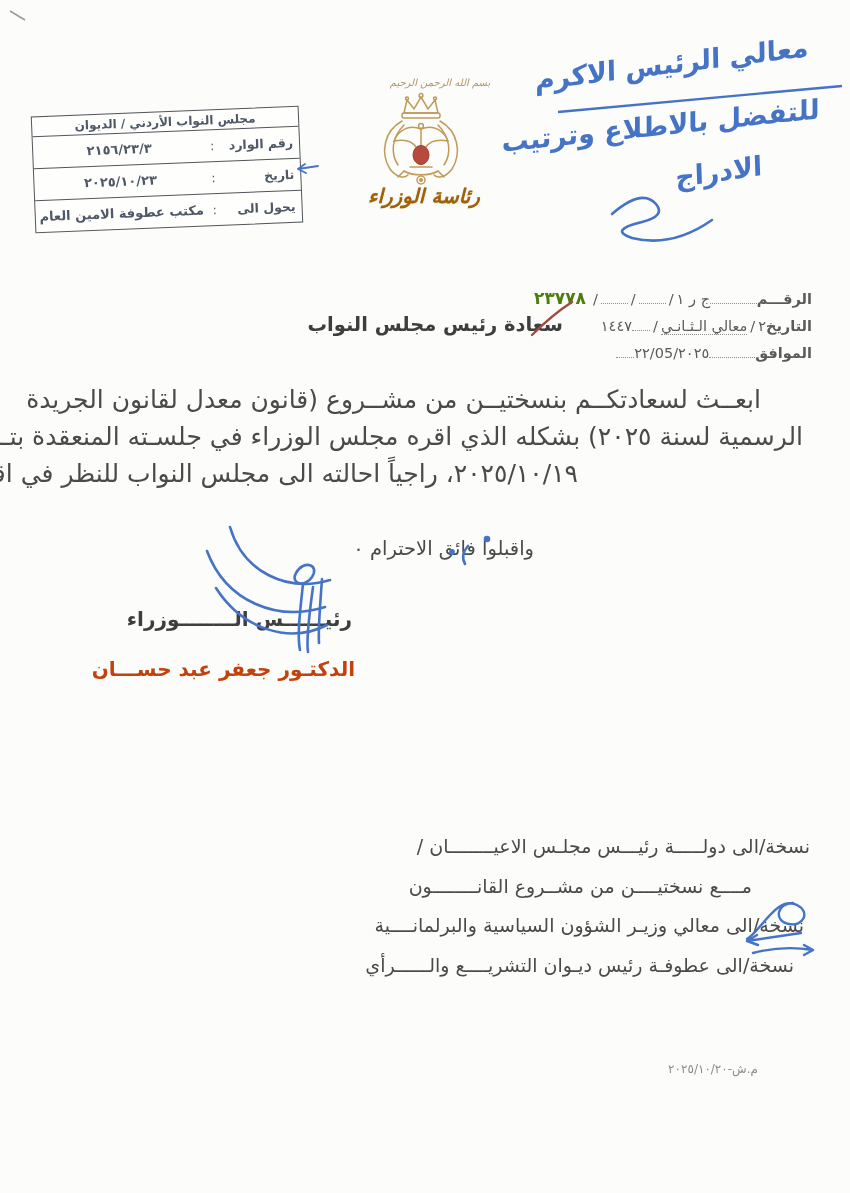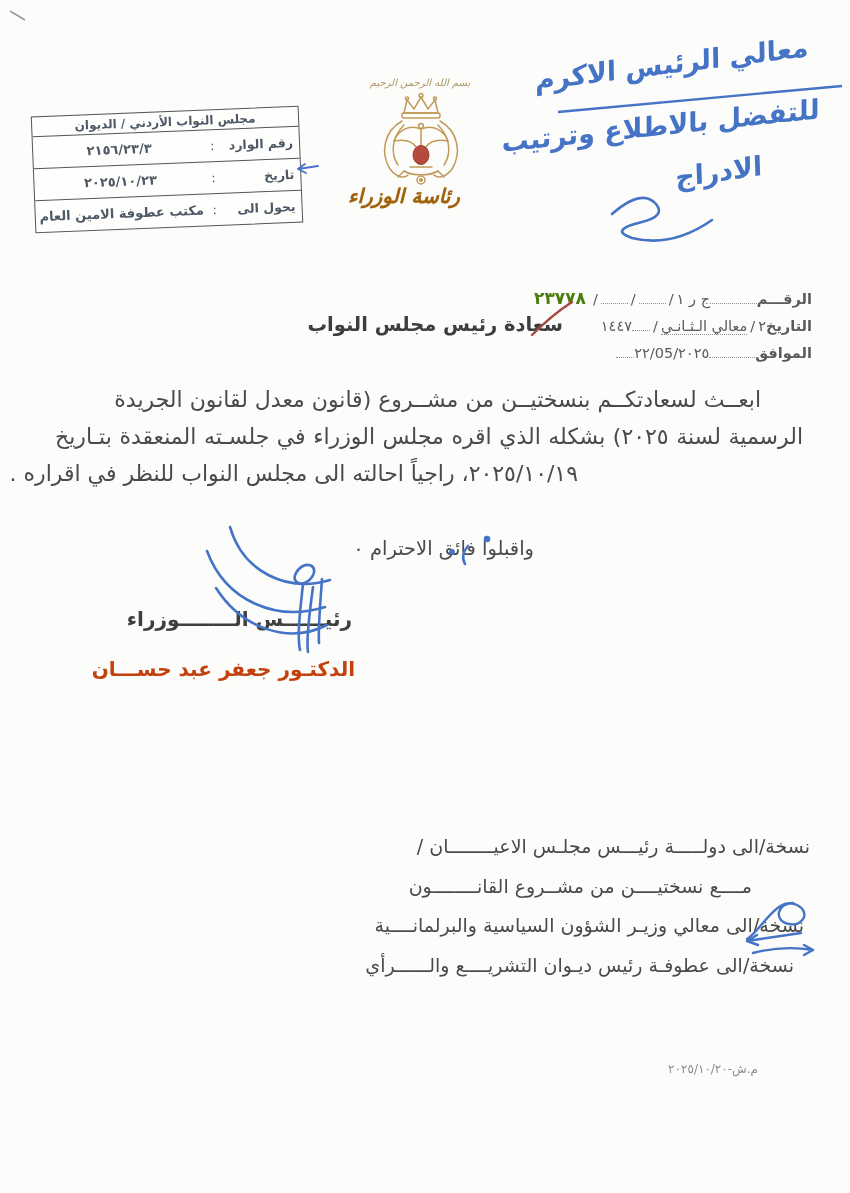--- a/index.html
+++ b/index.html
@@ -1,21 +1,21 @@
 <!DOCTYPE html>
 <html lang="ar"><head>
 <meta charset="utf-8">
 <style>
   html,body{margin:0;padding:0;background:#e8e8e8;}
   .page{
     position:relative;width:850px;height:1193px;margin:0 auto;
     background:#fcfcfa;overflow:hidden;
     font-family:"DejaVu Sans",sans-serif;color:#4a4a4a;
   }
-  .ar{direction:rtl;unicode-bidi:embed;}
+  .ar{direction:rtl;unicode-bidi:embed;margin-left:20px;}
 
   
   .stamp{
     position:absolute;left:33px;top:111px;width:266px;
     border:1.5px solid #54555a;transform:rotate(-2.3deg);
     color:#4e5866;background:rgba(255,255,255,.5);
   }
   .stamp-title{font-size:12px;font-weight:bold;text-align:center;
     padding:3px 4px 2px;border-bottom:1.3px solid #54555a;}
   .stamp-row{display:flex;direction:rtl;align-items:center;height:31px;
@@ -48,21 +48,21 @@
   .lead{border-bottom:1.5px dotted #8f8f8f;height:11px;display:inline-block;}
   .w56{width:52px;} .w34{width:30px;} .w46{width:46px;} .w18{width:18px;}
   .sl{padding:0 3px;}
   .refnum{color:#4d7c0f;font-weight:bold;font-size:17px;letter-spacing:1.5px;padding-right:4px;margin-left:24px;}
   .month{border-bottom:1.5px dotted #8f8f8f;letter-spacing:1px;}
 
   
   .salutation{position:absolute;top:313px;right:287px;font-size:19.5px;font-weight:bold;
     color:#3e3e3e;direction:rtl;white-space:nowrap;}
   .body-block{position:absolute;top:381px;right:47px;width:758px;direction:rtl;
-    font-size:22px;line-height:37px;text-align:right;color:#4a4a4a;}
+    font-size:25px;line-height:37px;text-align:right;color:#4a4a4a;}
   .b1{padding-right:42px;white-space:nowrap;}
   .b2{text-align:justify;text-align-last:justify;white-space:nowrap;margin-left:10px;}
   .b3{padding-right:225px;white-space:nowrap;}
   .closing{position:absolute;top:537px;right:316px;font-size:19.5px;direction:rtl;white-space:nowrap;}
   .signer-title{position:absolute;top:607px;right:498px;font-size:20px;font-weight:bold;
     color:#3e3e3e;direction:rtl;white-space:nowrap;}
   .signer-name{position:absolute;top:657px;right:495px;font-size:20px;font-weight:bold;
     color:#c2410c;direction:rtl;white-space:nowrap;}
 
   

